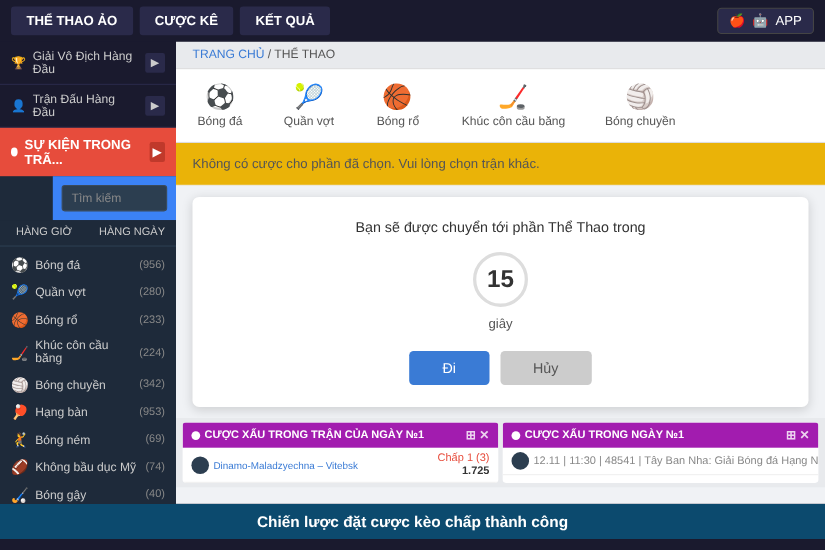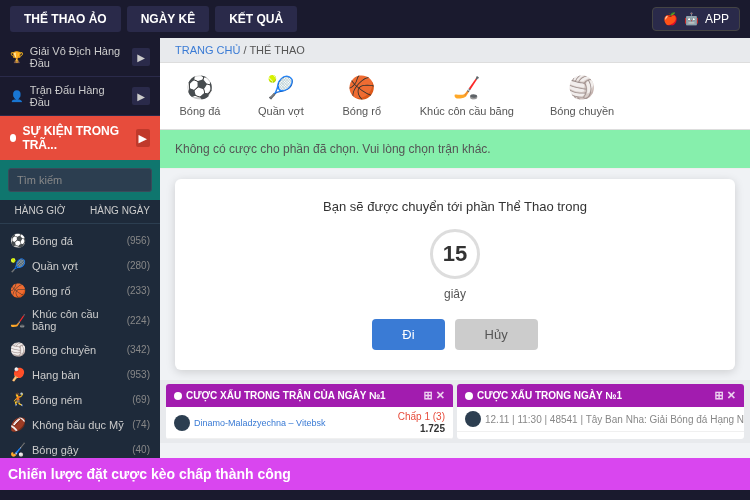--- a/index.html
+++ b/index.html
@@ -65,21 +65,22 @@
       border: none;
       color: #fff;
       width: 18px;
       height: 18px;
       border-radius: 2px;
       cursor: pointer;
       font-size: 11px;
     }
     .search-box {
       padding: 8px;
-      background: #0f766e;
+      background: #3b82f6;
+      margin-left: 48px;
     }
     .search-box input {
       width: 100%;
       padding: 5px 8px;
       background: #2c3e50;
       border: 1px solid #3a4a5a;
       border-radius: 3px;
       color: #fff;
       font-size: 11px;
     }
@@ -151,21 +152,21 @@
       gap: 4px;
       cursor: pointer;
       color: #555;
       font-size: 11px;
       padding: 4px 8px;
       border-radius: 4px;
       min-width: 60px;
     }
     .sport-tab .tab-icon { font-size: 22px; }
     .no-bets-msg {
-      background: #86efac;
+      background: #eab308;
       padding: 12px 15px;
       color: #555;
       font-size: 12px;
       border-bottom: 1px solid #eee;
     }
 
     
     .modal-overlay {
       background: #fff;
       margin: 10px 15px;
@@ -255,22 +256,23 @@
       gap: 4px;
     }
     .bet-row .date { color: #888; white-space: nowrap; }
     .bet-row .match { color: #3a7bd5; flex: 1; font-size: 9px; }
     .bet-row .chap { color: #e74c3c; font-size: 10px; white-space: nowrap; }
     .bet-row .odds { color: #333; font-weight: bold; white-space: nowrap; }
     .team-logo { width: 16px; height: 16px; background: #2c3e50; border-radius: 50%; flex-shrink: 0; display: flex; align-items: center; justify-content: center; }
 
     
     .caption-bar {
-      background: #d946ef;
-      color: #fff;
+      background: #0c4a6e;
+      color: #fff;
+      text-align: center;
       padding: 8px;
       font-size: 14px;
       font-weight: bold;
     }
 
     
     .sidebar-nav {
       background: #1a1a2e;
     }
     .sidebar-nav-item {
@@ -292,21 +294,21 @@
       font-size: 10px;
     }
     .sidebar-nav-item:first-child .nav-icon { color: #FFD700; }
     .sidebar-nav-item:last-child .nav-icon { color: #ccc; }
   </style>
 </head>
 <body>
 
 <div class="top-nav">
   <button class="top-nav-btn">THỂ THAO ẢO</button>
-  <button class="top-nav-btn">NGÀY KÊ</button>
+  <button class="top-nav-btn">CƯỢC KÊ</button>
   <button class="top-nav-btn">KẾT QUẢ</button>
   <div class="app-badge">
     <span>🍎</span>
     <span>🤖</span>
     <span>APP</span>
   </div>
 </div>
 
 <div class="main-layout">
 

